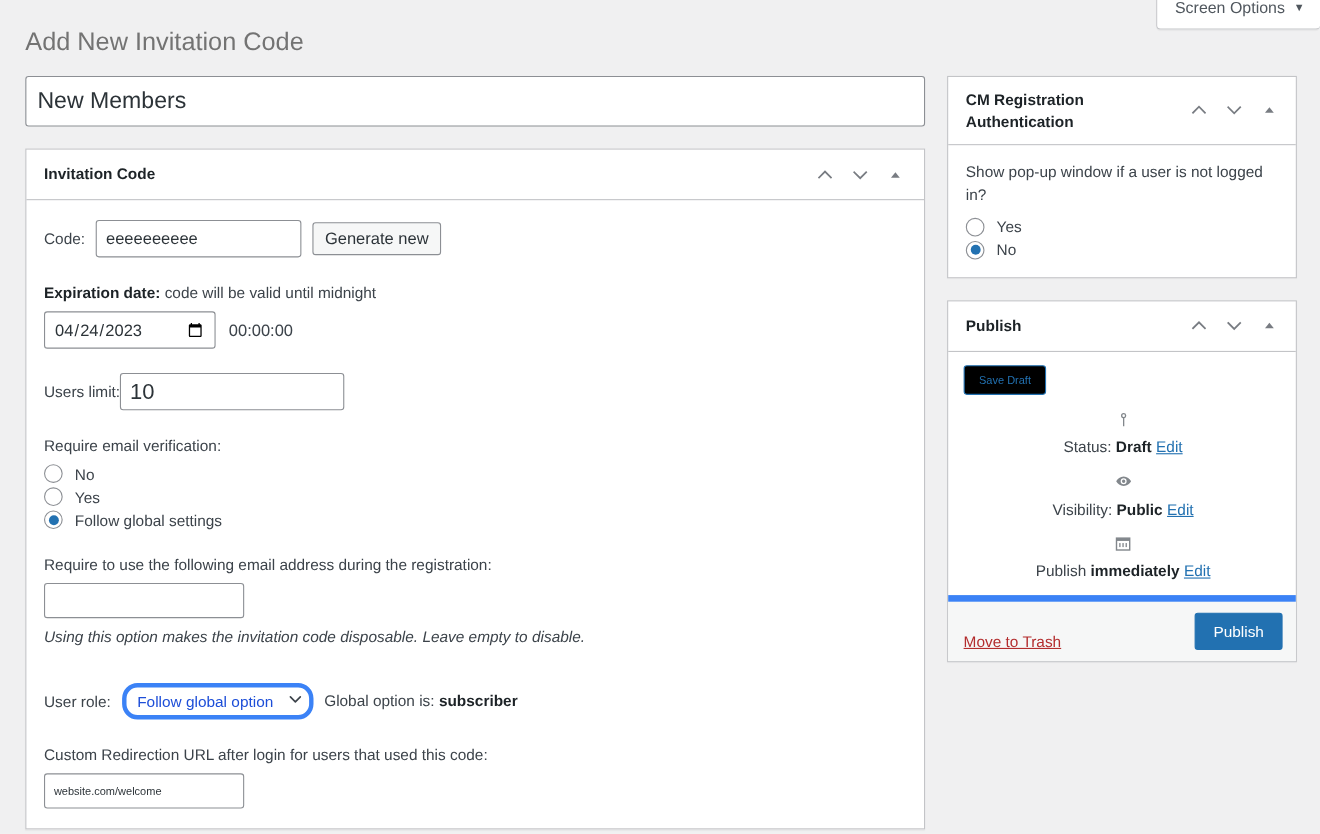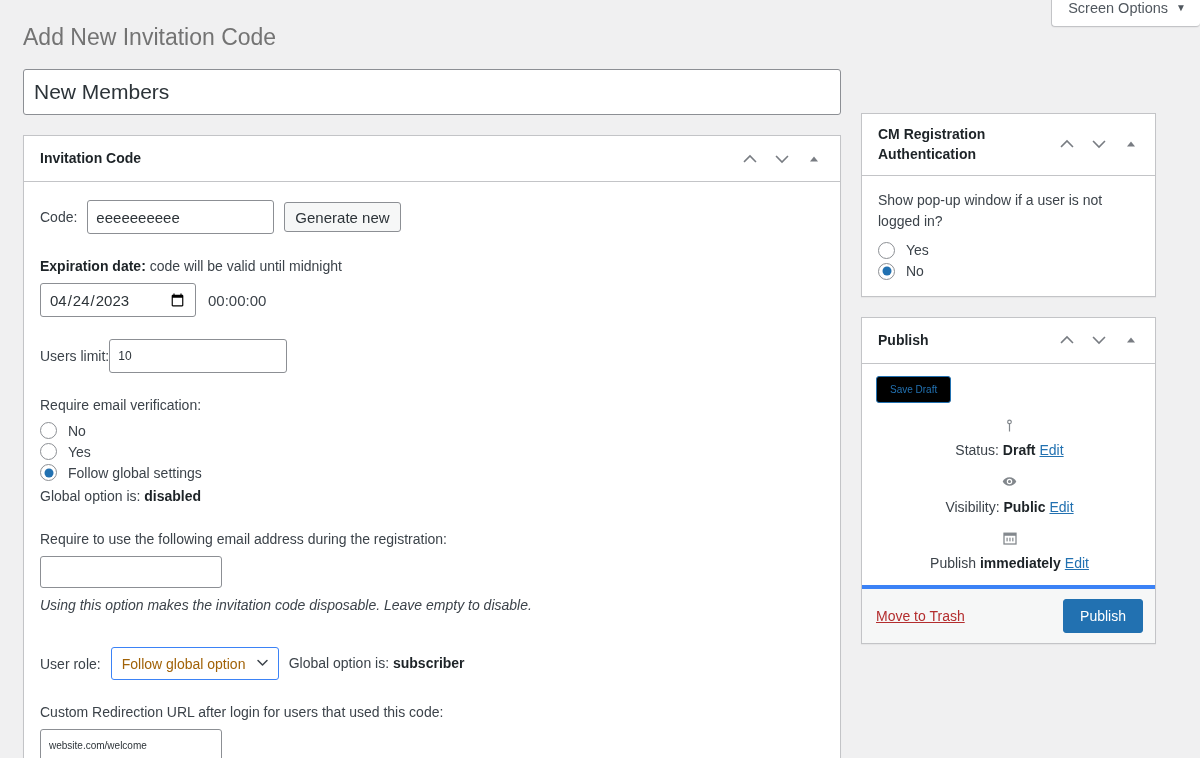--- a/index.html
+++ b/index.html
@@ -38,21 +38,21 @@
 
   
   .page-title {
     position: absolute; left: 23px; top: 23px;
     font-size: 23px; font-weight: 400; line-height: 1.3;
     color: #737373; margin: 0; padding: 0;
   }
 
   
   .post-body { position: absolute; left: 23px; top: 69px; width: 818px; }
-  .side-col  { position: absolute; left: 861px; top: 69px; width: 295px; margin-top: 44px; }
+  .side-col  { position: absolute; left: 861px; top: 69px; width: 318px; }
 
   
   .title-input {
     width: 100%; height: 46px;
     padding: 4px 10px;
     font-size: 21px; font-family: "Liberation Sans", sans-serif;
     color: #2c3338; line-height: 1.4;
     background: #fff;
     border: 1px solid #8c8f94;
     border-radius: 3px;
@@ -129,23 +129,23 @@
     content: ""; position: absolute; left: 50%; top: 50%;
     width: 9px; height: 9px; border-radius: 50%;
     background: #2271b1; transform: translate(-50%, -50%);
   }
   .radio-label { font-size: 14px; color: #3c434a; cursor: pointer; }
 
   
   .select-wrap { position: relative; display: inline-block; }
   .select-box {
     appearance: none; -webkit-appearance: none;
-    background: #fff; border: 1px solid #3b82f6; border-radius: 3px;
+    background: #fff; border: 4px solid #3b82f6; border-radius: 14px;
     font-size: 14px; font-family: "Liberation Sans", sans-serif;
-    color: #a16207; height: 33px;
+    color: #1d4ed8; height: 33px;
     padding: 3px 32px 3px 10px; cursor: pointer; outline: none;
   }
   .select-chev {
     position: absolute; right: 10px; top: 50%; transform: translateY(-50%);
     pointer-events: none; color: #3c434a;
   }
 
   
   .side-postbox { background: #fff; border: 1px solid #c3c4c7; box-shadow: 0 1px 1px rgba(0,0,0,.04); }
   .side-postbox + .side-postbox { margin-top: 20px; }
@@ -161,22 +161,22 @@
   .submitbox-major { padding: 12px 12px 14px 14px; }
   .btn-save-draft {
     background: #000000; border: 1px solid #2271b1; border-radius: 3px;
     color: #2271b1; font-size: 10px; font-family: "Liberation Sans", sans-serif;
     padding: 6px 13px; cursor: pointer; line-height: 1.3;
   }
   .misc-row { display: flex; align-items: center; gap: 9px; margin-top: 15px; font-size: 14px; color: #3c434a; flex-direction: column; }
   .misc-icon { color: #82878c; width: 20px; display: flex; align-items: center; justify-content: center; flex: none; }
   .edit-link { color: #2271b1; text-decoration: underline; cursor: pointer; margin-left: 4px; }
   .submitbox-minor {
-    border-top: 4px solid #3b82f6; background: #f6f7f7;
-    display: flex; align-items: center; justify-content: space-between;
+    border-top: 6px solid #3b82f6; background: #f6f7f7;
+    display: flex; align-items: flex-end; justify-content: space-between;
     padding: 10px 12px 10px 14px;
   }
   .trash-link {
     color: #b32d2e; text-decoration: underline; font-size: 14px; cursor: pointer;
   }
   .btn-primary {
     background: #2271b1; border: 1px solid #2271b1; border-radius: 3px;
     color: #fff; font-size: 14px; font-family: "Liberation Sans", sans-serif;
     padding: 7px 16px; cursor: pointer; line-height: 1.3; font-weight: 400;
   }
@@ -235,42 +235,39 @@
             <span class="bold">Expiration date:</span><span> code will be valid until midnight</span>
           </div>
           <div class="row">
             <input class="date-input" type="date" value="2023-04-24" style="">
             <span class="time-note">00:00:00</span>
           </div>
         </div>
 
         <div class="block row" style="">
           <span class="lbl">Users limit:</span>
-          <input class="txt-input" type="text" style="width: 178px; height: 34px; font-size: 12px;" value="10">
+          <input class="txt-input" type="text" style="width: 204px; height: 34px; font-size: 20px;" value="10">
         </div>
 
         <div class="block">
           <div class="field-label">Require email verification:</div>
 
           <div class="radio-row">
             <span class="radio"></span>
             <span class="radio-label">No</span>
           </div>
           <div class="radio-row">
             <span class="radio"></span>
             <span class="radio-label">Yes</span>
           </div>
           <div class="radio-row">
             <span class="radio checked"></span>
             <span class="radio-label">Follow global settings</span>
           </div>
 
-          <div class="fs14" style="margin-top:5px;">
-            <span>Global option is: </span><span class="bold">disabled</span>
-          </div>
         </div>
 
         <div class="block">
           <div class="field-label">Require to use the following email address during the registration:</div>
           <input class="txt-input" type="text" style="width: 182px; height: 32px;" value="">
           <div class="helper-italic">Using this option makes the invitation code disposable. Leave empty to disable.</div>
         </div>
 
         <div class="block row" style="gap:10px;margin-top:31px;">
           <span class="lbl">User role:</span>

